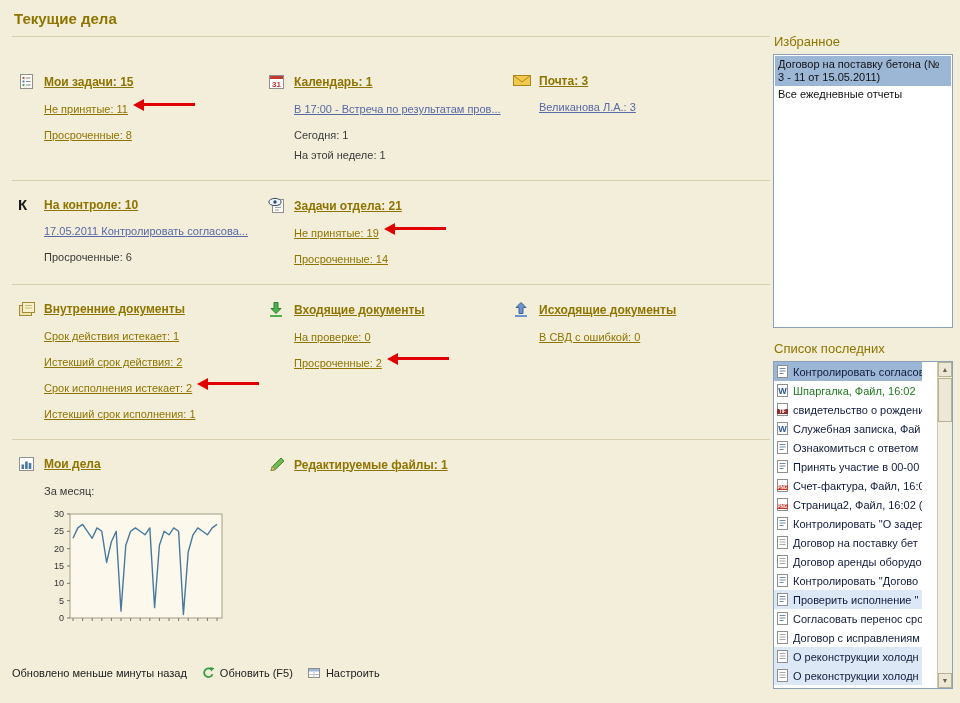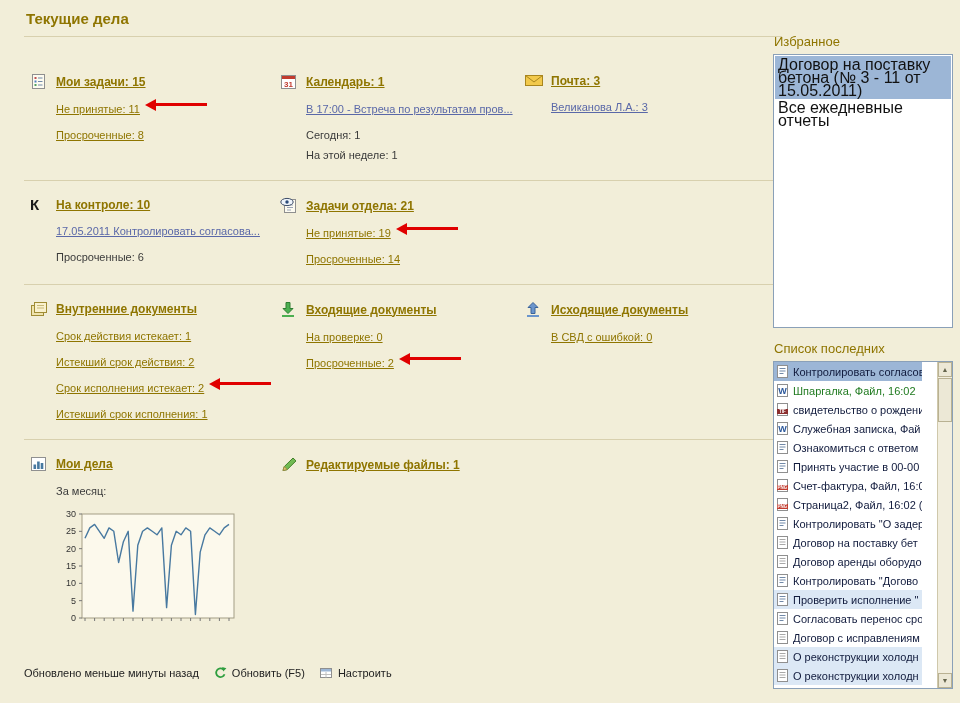--- a/index.html
+++ b/index.html
@@ -4,21 +4,21 @@
 <style>
   *{box-sizing:border-box;margin:0;padding:0}
   html,body{width:960px;height:703px}
   body{
     position:relative;overflow:hidden;
     background:#f2eed9;
     font-family:"Liberation Sans",sans-serif;
     color:#333;
   }
   a{cursor:pointer}
-  .main{position:absolute;left:16px;top:0;width:766px;padding:8px 0 0 8px}
+  .main{position:absolute;left:4px;top:0;width:766px;padding:8px 0 0 8px}
   .page-title{font-size:15px;font-weight:bold;color:#8f7500;margin:2px 0 9px 2px}
   hr.sep{border:0;border-top:1px solid #d8d0ae;height:0;margin:0}
   .row{display:flex;padding:16px 0 18px 6px}
   .row.first{padding-top:36px}
   .col{width:250px;padding-right:8px}
   .col.c2{width:245px}
   .col.c3{width:255px}
   .sec-head{display:flex;align-items:center}
   .sec-head .icon{width:22px;min-width:22px;display:inline-flex;justify-content:flex-start;align-items:flex-start}
   .icon svg{display:block}
@@ -33,21 +33,21 @@
     border-top:6px solid transparent;border-bottom:6px solid transparent;border-right:11px solid #e00000}
   .chart-box{margin:10px 0 0 26px}
   .statusbar{position:absolute;left:8px;top:666px;display:flex;align-items:center;gap:14px;font-size:11px;color:#222}
   .status-btn{display:inline-flex;align-items:center;cursor:pointer}
   .sicon{display:inline-flex;margin-right:5px}
   
   .sidebar{position:absolute;left:773px;top:34px;width:180px}
   .side-title{font-size:13px;font-weight:normal;color:#8f7500;margin:0 0 5px 1px}
   .listbox{background:#fff;border:1px solid #8aa0b8;width:100%}
   .favorites{height:274px;margin-bottom:13px;overflow:hidden;padding:1px}
-  .fav-item{font-size:16px;line-height:13px;padding:2px 3px;color:#111;cursor:default}
+  .fav-item{font-size:11px;line-height:13px;padding:2px 3px;color:#111;cursor:default}
   .fav-item.selected{background:#9cb6d6}
   .recent{height:328px;position:relative;overflow:hidden}
   .recent-items{margin-right:30px}
   .recent-item{height:19px;display:flex;align-items:center;padding:0 1px 0 2px;font-size:11px;
     white-space:nowrap;overflow:hidden;color:#101a3c;cursor:default}
   .recent-item .icon{margin-right:4px;display:inline-flex;flex:0 0 auto}
   .recent-item.selected{background:#9cb6d6}
   .recent-item.hl{background:#dce8f5}
   .recent-item.green .rlabel{color:#1f7a1f}
   .vscrollbar{position:absolute;top:0;right:0;bottom:0;width:15px;background:#f2eede;border-left:1px solid #cfc8ab;

